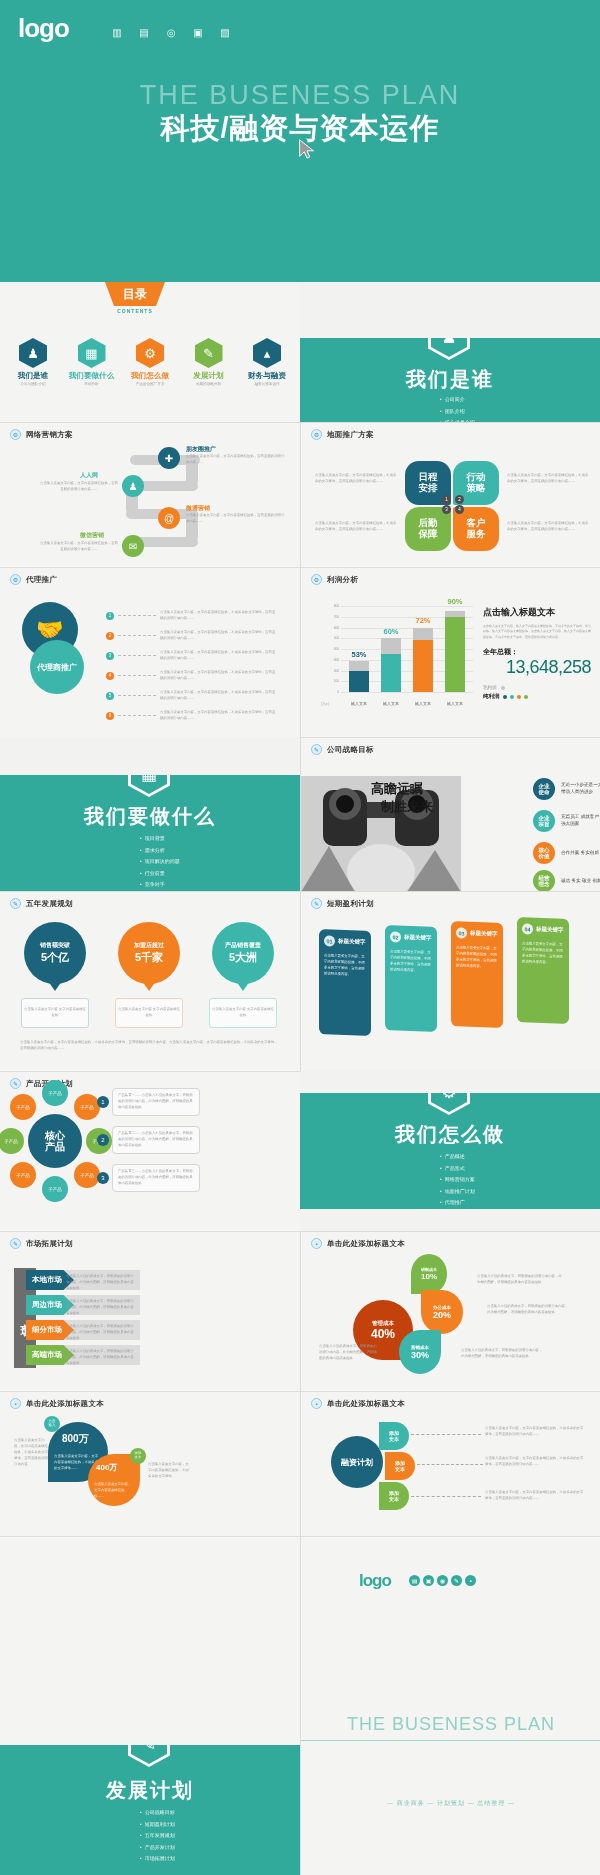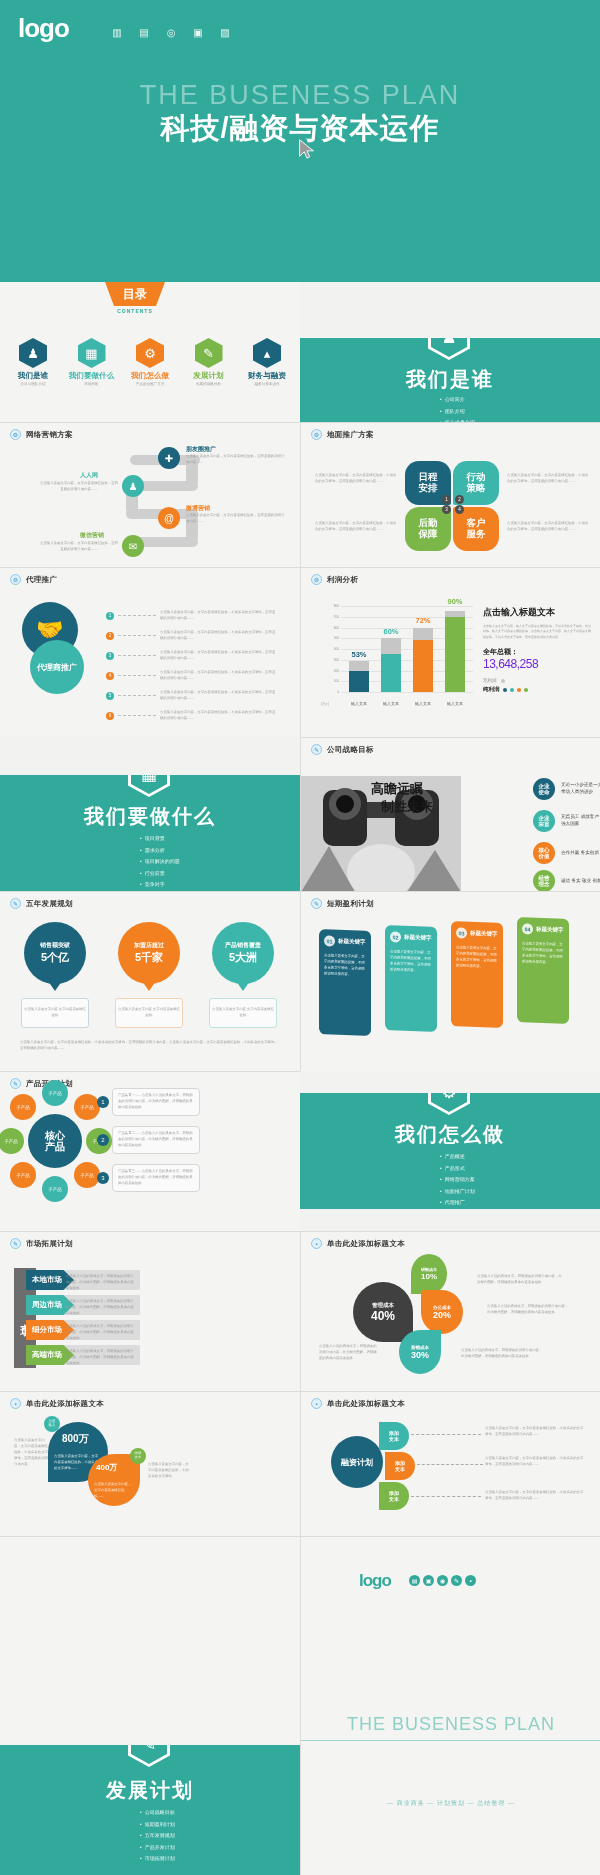--- a/index.html
+++ b/index.html
@@ -414,21 +414,21 @@
         <span>输入文本</span>
         <span>输入文本</span>
       </div>
       <div style="position:absolute; left:-2px; bottom:0px; font-size:3px; color:#999; width:12px; line-height:1.1;">(万元)</div>
     </div>
 
     <div style="position:absolute; left:182px; top:38px; width:108px;">
       <div style="font-size:9px; font-weight:bold; color:#222;">点击输入标题文本</div>
       <div class="tiny2" style="margin-top:5px;">点击输入需要文字内容，输入文字内容需要概括提炼，不用多余的文字修饰，简洁精炼，输入文字内容需要概括提炼，点击输入需要文字内容，输入文字内容需要概括提炼，不用多余的文字修饰，言简意赅的说明分项内容。</div>
       <div style="font-size:7px; font-weight:bold; color:#222; margin-top:7px;">全年总额：</div>
-      <div style="font-size:12px; color:#6d28d9; letter-spacing:-.5px;">13,648,258</div>
+      <div style="font-size:18px; color:#0f766e; letter-spacing:-.5px;text-align:right;">13,648,258</div>
       <div style="display:flex; align-items:center; gap:4px; margin-top:7px;">
         <span style="font-size:4.5px; color:#8a8a8a;">毛利润</span>
         <span style="width:4px;height:4px;border-radius:50%;background:#c6c6c6;display:inline-block"></span>
       </div>
       <div style="display:flex; align-items:center; gap:3px; margin-top:3px;">
         <span style="font-size:5.5px; font-weight:bold; color:#222;">纯利润</span>
         <span style="width:4px;height:4px;border-radius:50%;background:#1b647b;display:inline-block"></span>
         <span style="width:4px;height:4px;border-radius:50%;background:#3cb6aa;display:inline-block"></span>
         <span style="width:4px;height:4px;border-radius:50%;background:#f28021;display:inline-block"></span>
         <span style="width:4px;height:4px;border-radius:50%;background:#7ab648;display:inline-block"></span>
@@ -613,21 +613,21 @@
     <div class="tiny" style="position:absolute; left:66px; top:67px; width:70px;">点击输入不仅的具体文字，简明扼要的说明分项内容，此为概念图解，请明确您的具体内容需要提炼</div>
     <div class="tiny" style="position:absolute; left:66px; top:92px; width:70px;">点击输入不仅的具体文字，简明扼要的说明分项内容，此为概念图解，请明确您的具体内容需要提炼</div>
     <div class="tiny" style="position:absolute; left:66px; top:117px; width:70px;">点击输入不仅的具体文字，简明扼要的说明分项内容，此为概念图解，请明确您的具体内容需要提炼</div>
   </div>
 
   <div class="slide white" id="s-chengben">
     <div class="slide-head">
       <span class="hicon">▪</span>
       <span class="htitle">单击此处添加标题文本</span>
     </div>
-    <div class="leaf" style="left:52px; top:50px; width:60px; height:60px; background:#404040;
+    <div class="leaf" style="left:52px; top:68px; width:60px; height:60px; background:#c2410c;
          border-radius:50% 50% 0 50%;">
       <span class="lt">管理成本</span>
       <span class="lv">40%</span>
     </div>
     <div class="leaf" style="left:110px; top:22px; width:36px; height:40px; background:#7ab648;
          border-radius:50% 50% 50% 0;">
       <span style="font-size:4px; font-weight:bold;">研制成本</span>
       <span style="font-size:8px; font-weight:bold;">10%</span>
     </div>
     <div class="leaf" style="left:120px; top:58px; width:42px; height:44px; background:#f28021;

